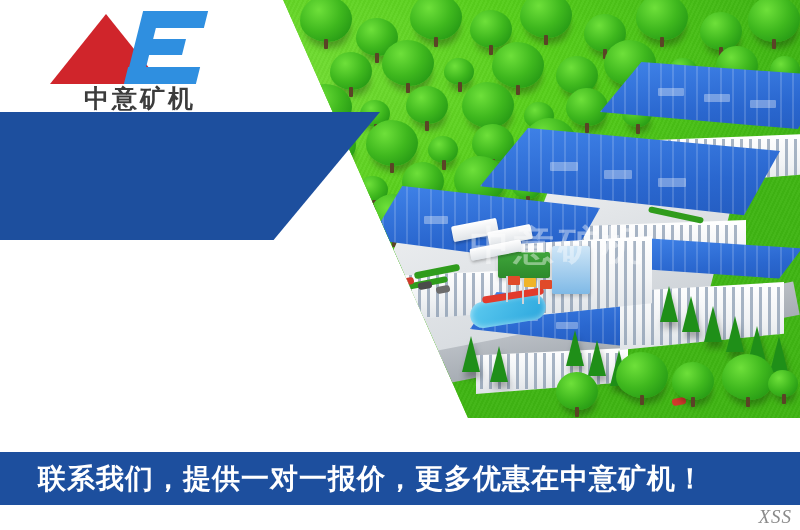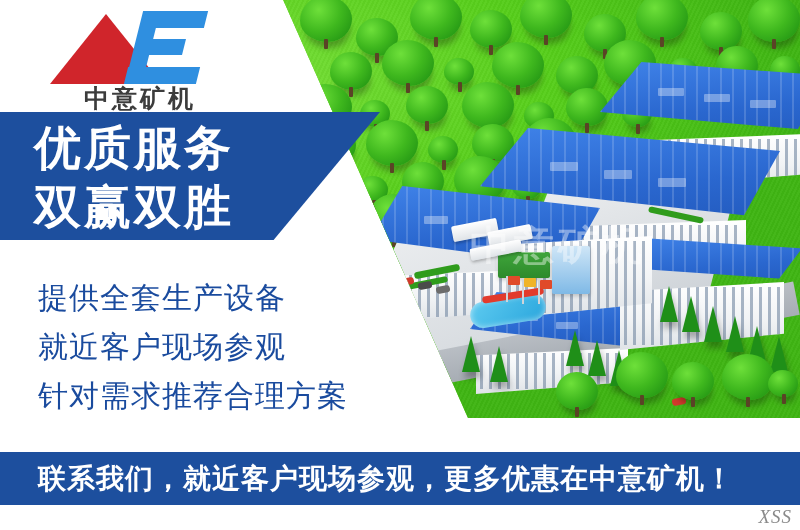--- a/index.html
+++ b/index.html
@@ -465,30 +465,21 @@
         <span class="e-stem"></span>
         <span class="e-top"></span>
         <span class="e-mid"></span>
         <span class="e-bot"></span>
       </div>
     </div>
     <div class="logo-text">中意矿机</div>
   </div>
 
   <div class="headline-band"></div>
-  <div class="headline">
-    <div>优质服务</div>
-    <div>双赢双胜</div>
+
+
+  <div class="bottom-banner">
+    <div class="bb-text">联系我们，提供一对一报价，更多优惠在中意矿机！</div>
   </div>
 
-  <div class="bullets">
-    <div>提供全套生产设备</div>
-    <div>就近客户现场参观</div>
-    <div>针对需求推荐合理方案</div>
-  </div>
-
-  <div class="bottom-banner">
-    <div class="bb-text">联系我们，就近客户现场参观，更多优惠在中意矿机！</div>
-  </div>
-
   <div class="corner-wm">XSS</div>
 
 </div>
 
 </body></html>

